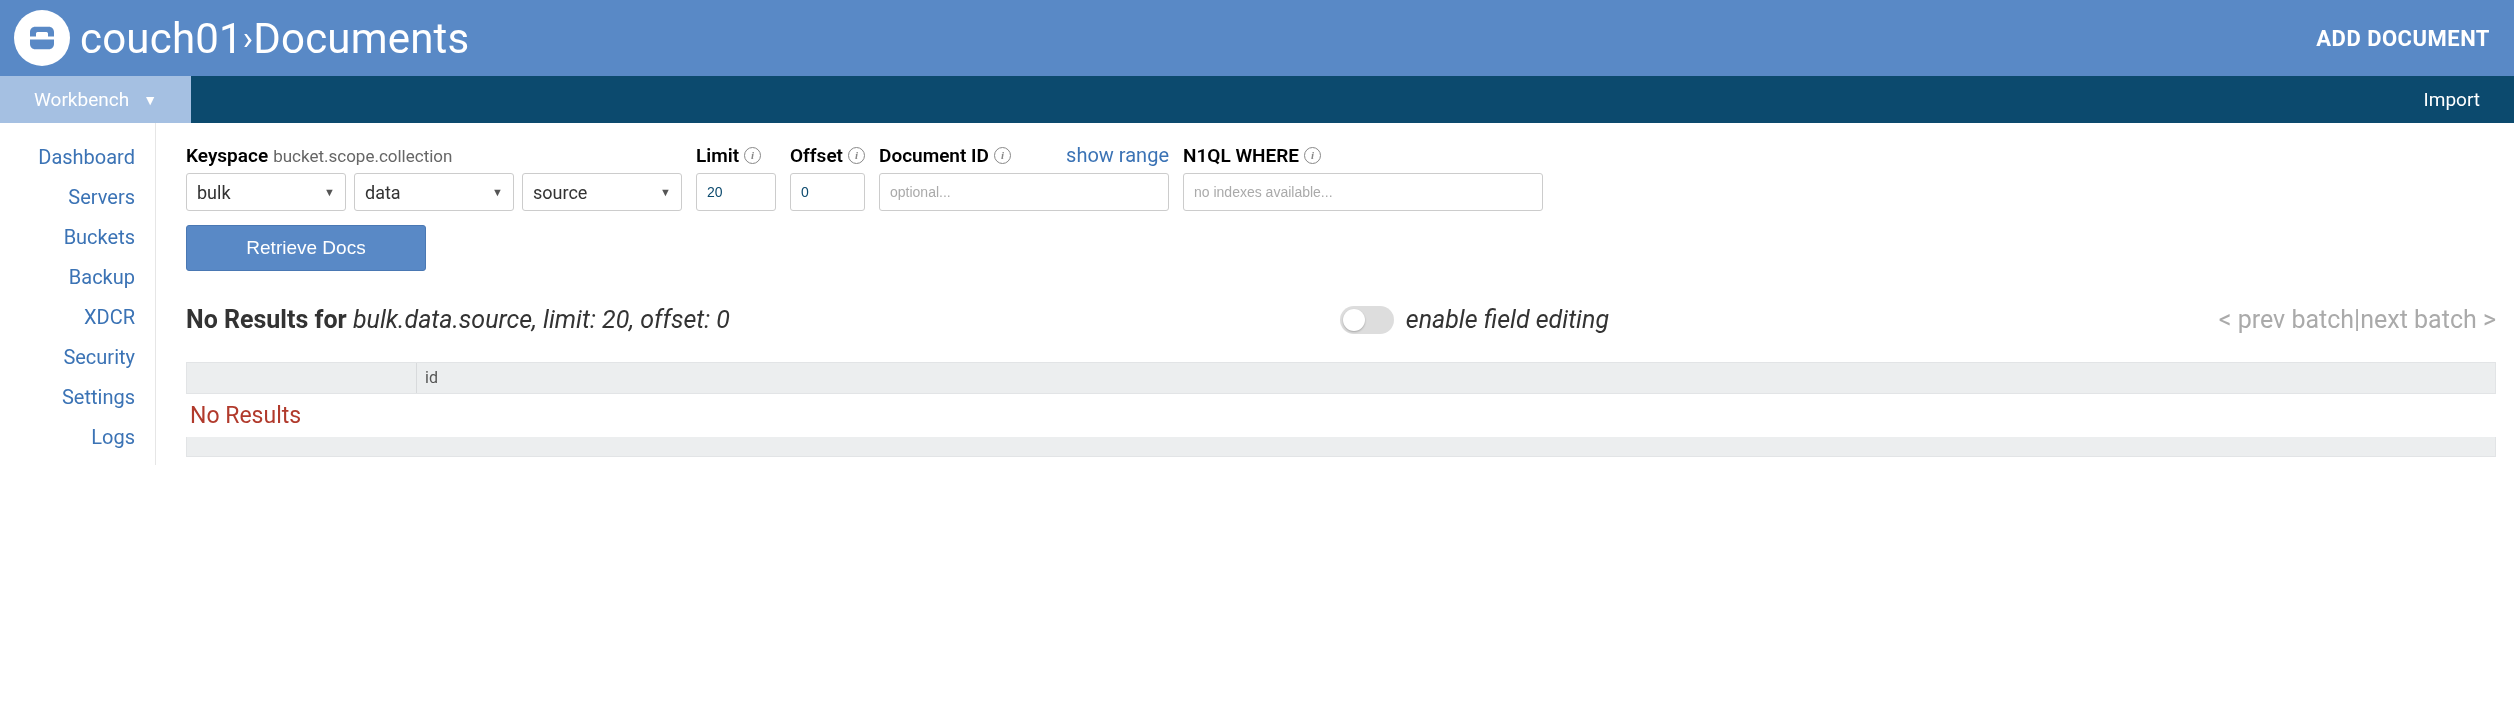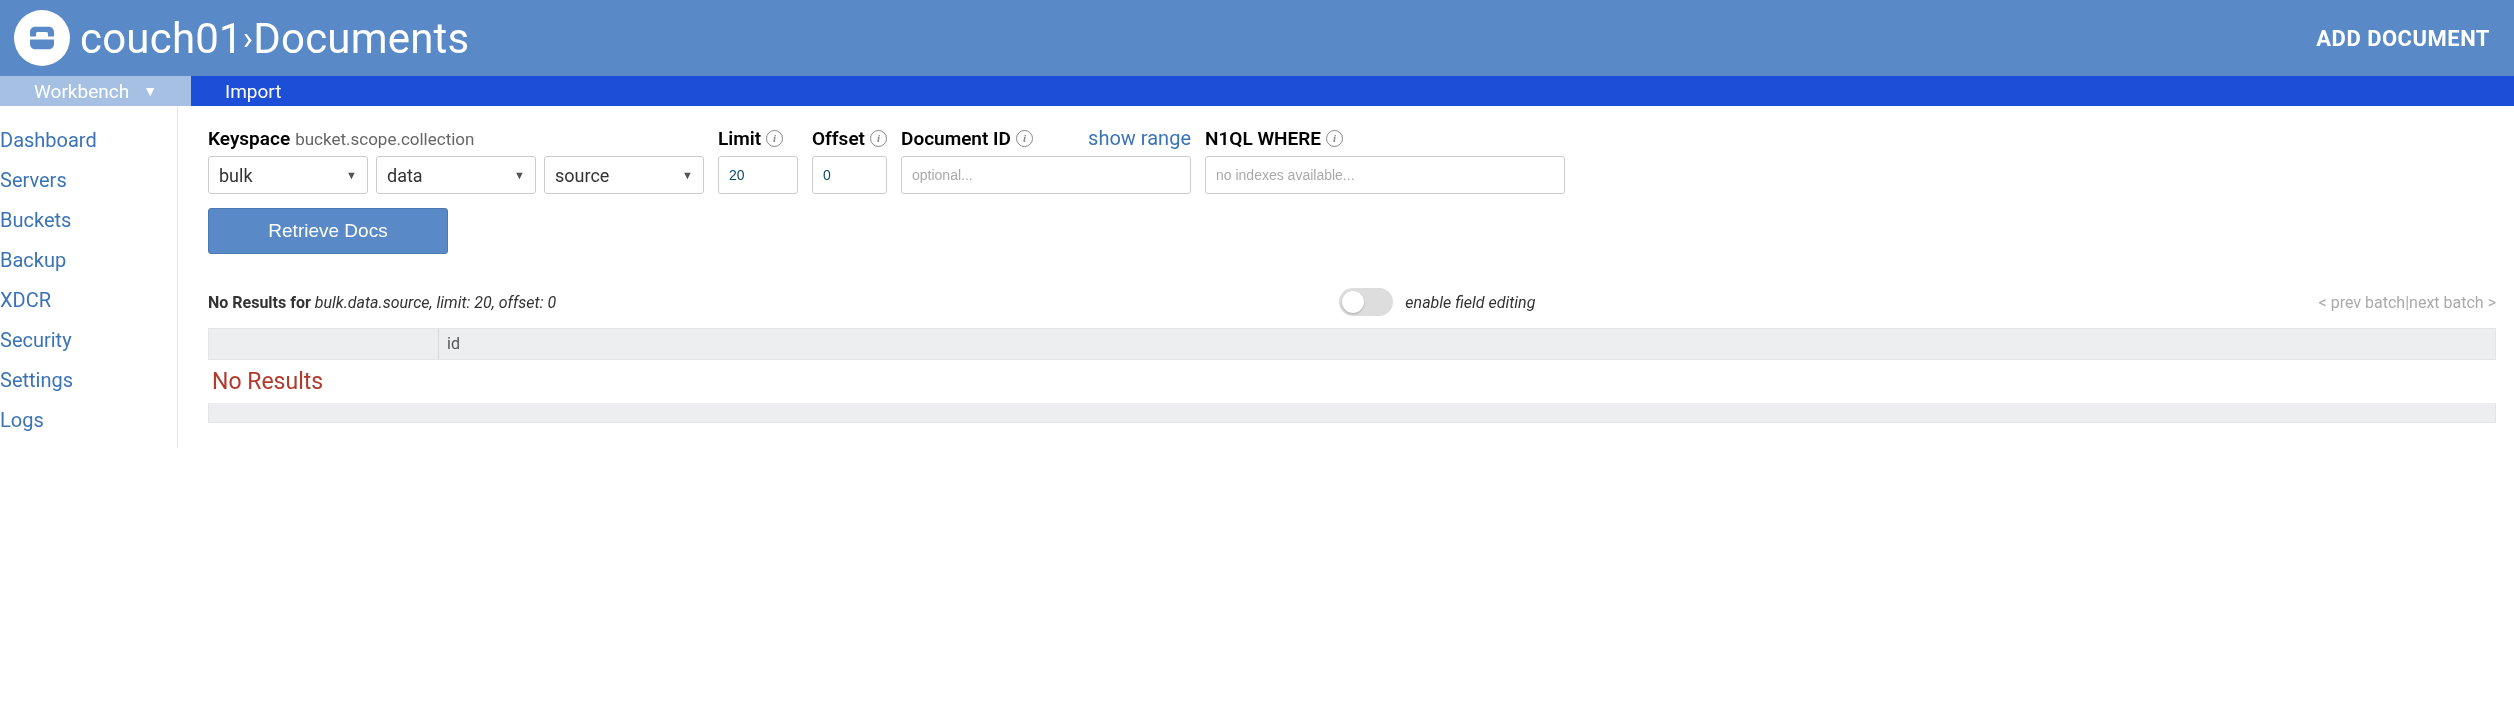--- a/index.html
+++ b/index.html
@@ -24,35 +24,35 @@
   flex: 1; display: flex; align-items: center; 
 }
 .breadcrumb .chev { font-size: 34px; }
 .add-doc {
   color: #fff; font-size: 22px; font-weight: 700; letter-spacing: .5px;
   cursor: pointer;
 }
 
 
 .subnav {
-  background: #1d4ed8; height: 30px; display: flex; align-items: stretch;
-  justify-content: flex-start;
+  background: #0c4a6e; height: 47px; display: flex; align-items: stretch;
+  justify-content: space-between;
 }
 .subnav-item {
   color: #fff; font-size: 19px; padding: 0 34px;
   display: flex; align-items: center; gap: 14px; cursor: pointer;
 }
 .subnav-item.active { background: #a5c0e2; }
 .chev-down { font-size: 14px; }
 
 
 .layout { display: flex; }
 .sidebar {
-  width: 178px; padding: 22px 20px 0 0;
-  text-align: left; border-right: 1px solid #e6e6e6;
+  width: 156px; padding: 22px 20px 0 0;
+  text-align: right; border-right: 1px solid #e6e6e6;
   font-size: 20px;
 }
 .sidebar a {
   display: block; color: #3b73b5; text-decoration: none;
   margin-bottom: 16px; cursor: pointer;
 }
 .main { flex: 1; padding: 20px 18px 0 30px; }
 
 
 .filters { display: flex; gap: 14px; align-items: flex-end; flex-wrap: wrap; }
@@ -89,21 +89,21 @@
 .btn-retrieve {
   margin-top: 14px;
   background: #5989c6; color: #fff; border: 1px solid #4a78b3;
   border-radius: 3px; height: 46px; width: 240px;
   font-size: 19px; cursor: pointer;
 }
 
 
 .results-bar {
   display: flex; align-items: center; margin-top: 34px;
-  font-size: 16px;
+  font-size: 25px;
 }
 .results-text { flex: 0 0 auto; }
 .results-text .q { font-style: italic; color: #333; }
 .spacer { flex: 1; }
 .toggle-wrap {
   display: flex; align-items: center; gap: 12px; color: #333;
   margin-right: auto;
   font-style: italic;
 }
 .toggle {
@@ -112,21 +112,21 @@
 }
 .toggle::after {
   content: ""; position: absolute; left: 3px; top: 3px;
   width: 22px; height: 22px; background: #fff; border-radius: 50%;
   box-shadow: 0 1px 2px rgba(0,0,0,.25);
 }
 .batch-nav { color: #aaa; display: flex; align-items: flex-end; }
 .batch-nav span { cursor: default; }
 
 
-.tbl { margin-top: 12px; }
+.tbl { margin-top: 28px; }
 .tbl-head {
   background: #eceeef; height: 32px; display: flex;
   border: 1px solid #e2e4e6; font-size: 16px; color: #555;
 }
 .tbl-head .cell1 { width: 230px; border-right: 1px solid #d8dadc; }
 .tbl-head .cell2 { flex: 1; padding: 5px 8px; }
 .no-results-row { color: #b13a2c; font-size: 23px; padding: 8px 4px; }
 .tbl-foot { background: #eceeef; height: 20px; border: 1px solid #e2e4e6; border-top: none; }
 </style>
 </head>

